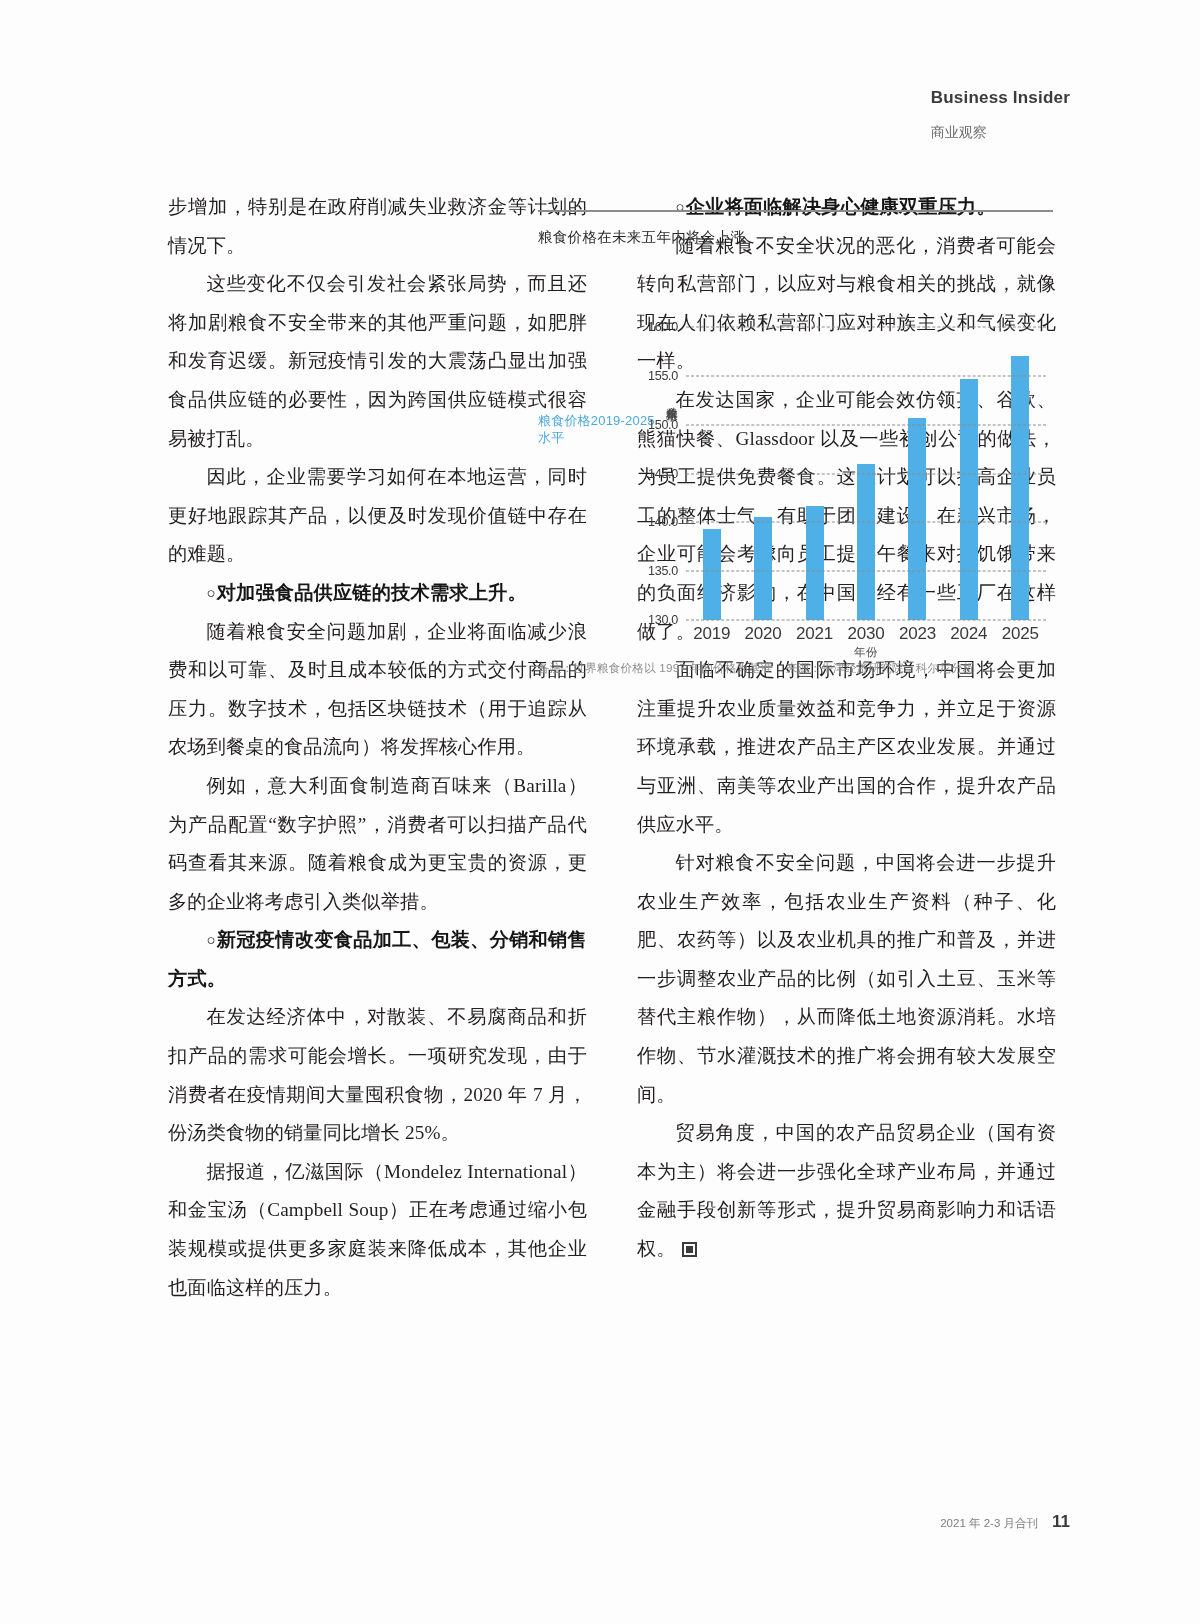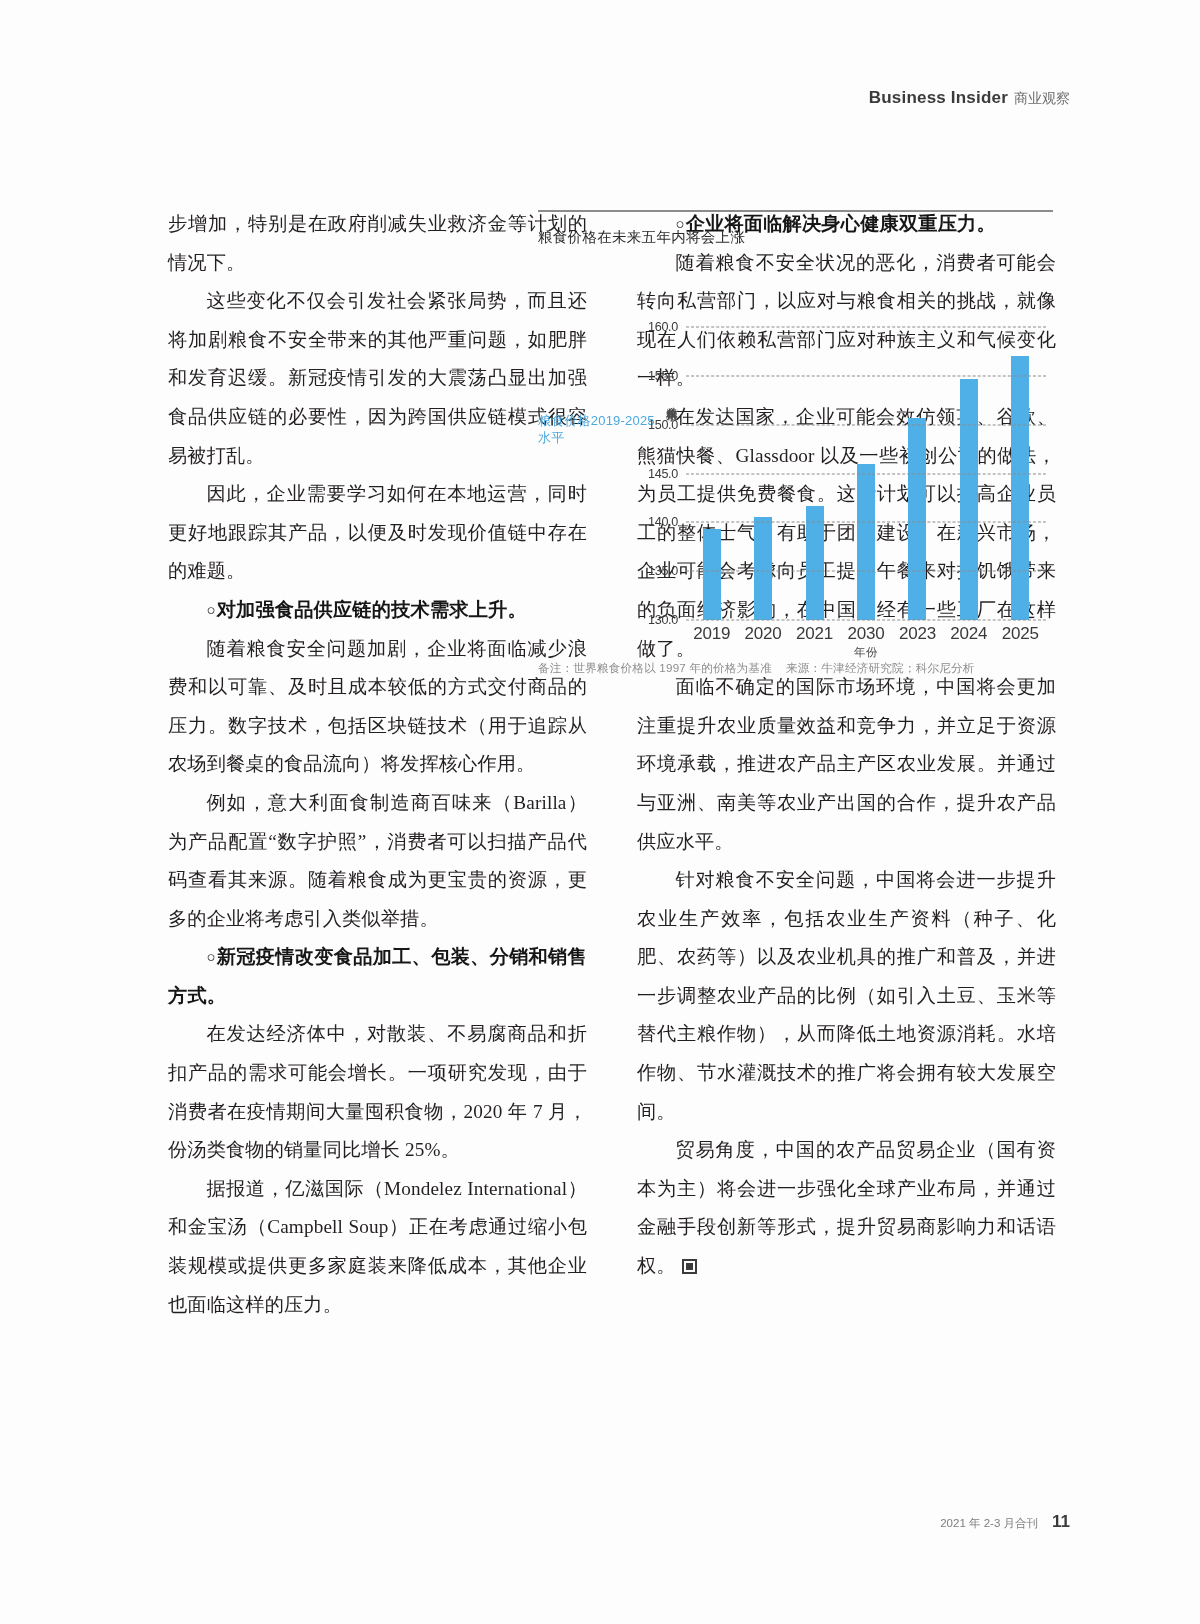--- a/index.html
+++ b/index.html
@@ -20,40 +20,41 @@
     box-sizing: border-box;
   }
 
   
   .running-head {
     position: absolute;
     top: 88px;
     right: 130px;
     display: flex;
     align-items: baseline;
-    gap: 6px;
+    gap: 16px;
     white-space: nowrap;
+    flex-direction: column;
   }
   .rh-en {
     font-family: "Liberation Sans", sans-serif;
     font-weight: bold;
     font-size: 17px;
     letter-spacing: .2px;
     color: #3b3b3b;
   }
   .rh-cn {
     font-family: "Liberation Sans", sans-serif;
     font-size: 14px;
     color: #6b6b6b;
   }
 
   
   .columns {
     position: absolute;
-    top: 205px;
+    top: 188px;
     left: 168px;
     width: 888px;
     display: flex;
     gap: 50px;
   }
   .col {
     width: 419px;
   }
   .col-right {
     padding-top: 0;

